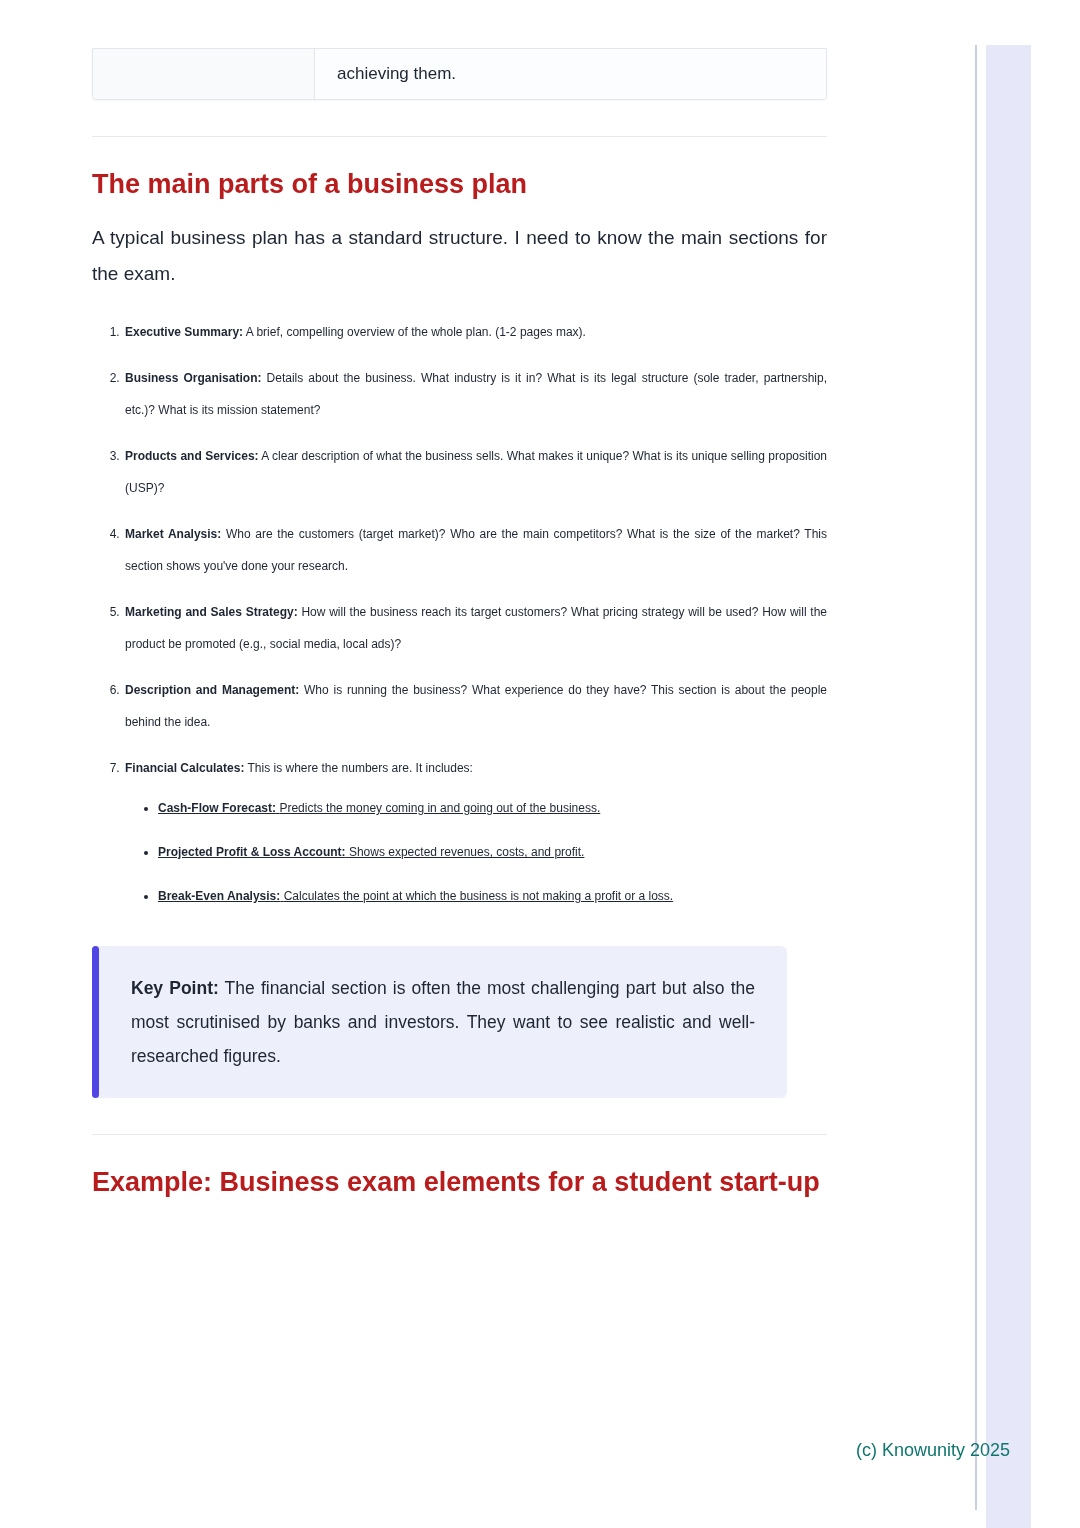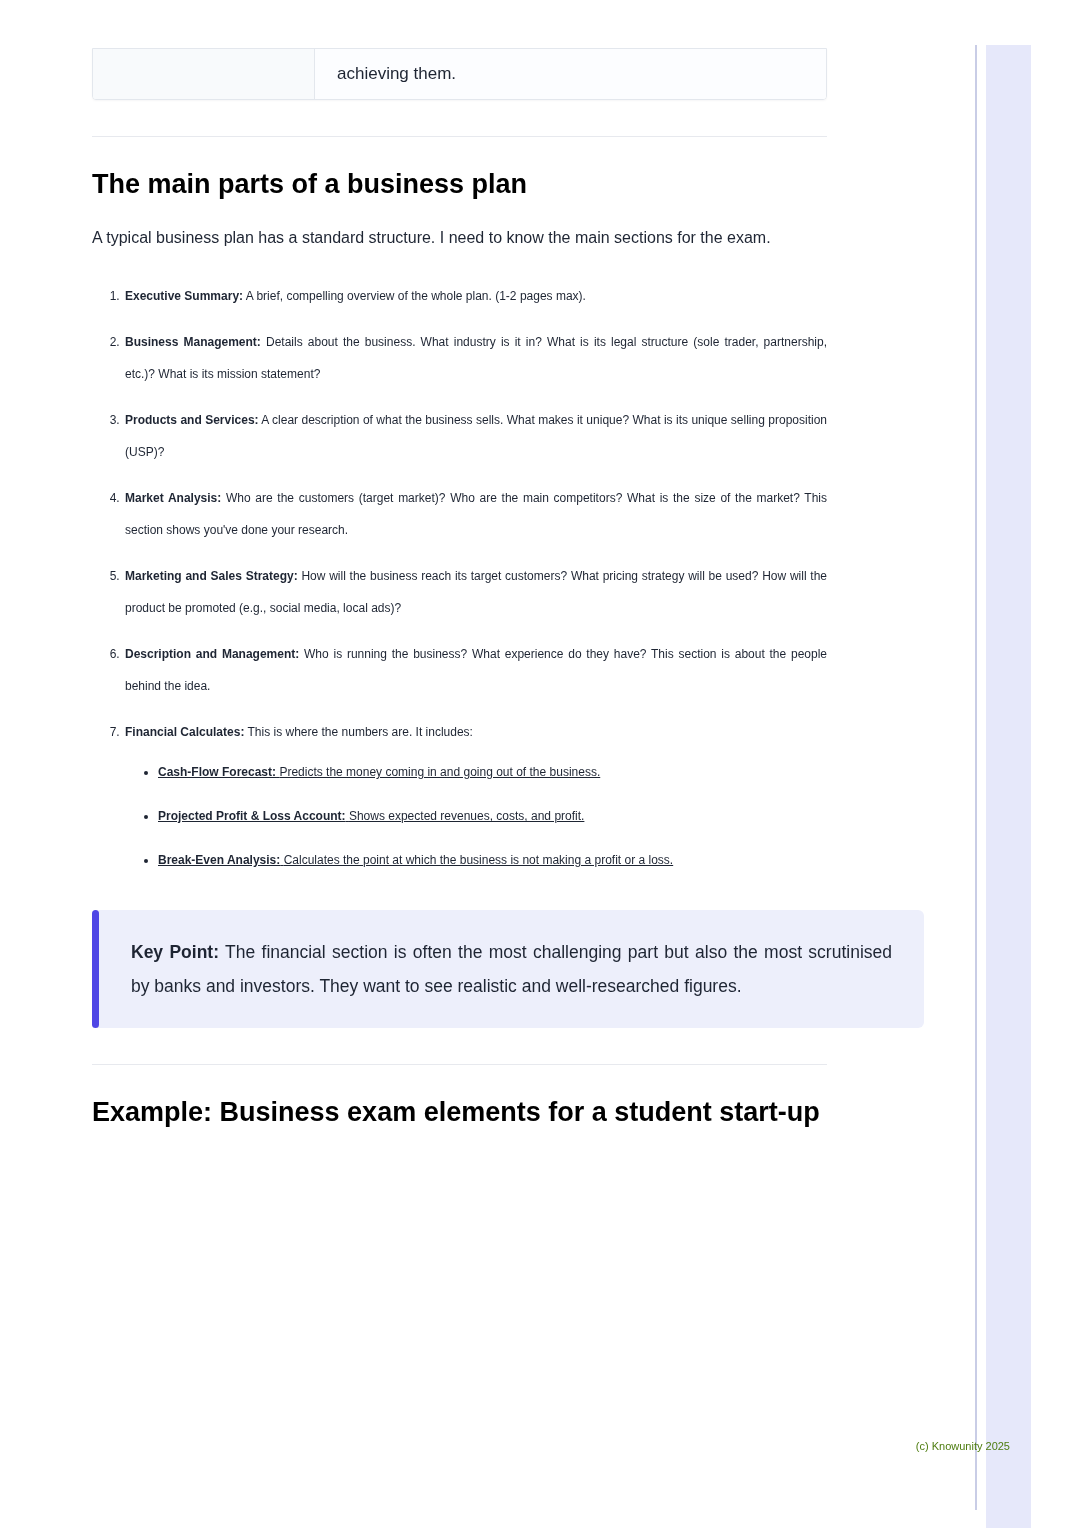--- a/index.html
+++ b/index.html
@@ -47,28 +47,28 @@
     border-top: 1px solid #e7e9ee;
     margin: 36px 0 0 0;
     width: 735px;
   }
 
   h2.sec-heading {
     margin: 30px 0 0 0;
     font-size: 27px;
     line-height: 1.3;
     font-weight: 700;
-    color: #000000;
+    color: #b91c1c;
     width: 735px;
   }
 
   p.para {
     margin: 18px 0 0 0;
     width: 735px;
-    font-size: 16px;
+    font-size: 19px;
     line-height: 36px;
     text-align: justify;
   }
 
   ol.main-list {
     margin: 24px 0 0 0;
     padding: 0 0 0 31px;
     width: 735px;
     font-size: 12px;
     line-height: 32px;
@@ -86,21 +86,21 @@
   }
   ul.sub-list > li {
     margin-bottom: 12px;
     text-align: justify;
   }
   .lead { font-weight: 700; }
 
   .callout {
     position: relative;
     margin: 34px 0 0 0;
-    width: 832px;
+    width: 695px;
     background: #edeffb;
     border-radius: 6px;
     padding: 25px 32px 25px 39px;
     font-size: 17.5px;
     line-height: 34px;
     text-align: justify;
   }
   .callout::before {
     content: "";
     position: absolute;
@@ -119,22 +119,22 @@
   .bg-strip {
     position: absolute;
     left: 986px; top: 45px;
     width: 45px; height: 1483px;
     background: #e6e8fa;
   }
   .watermark {
     position: absolute;
     top: 1440px;
     right: 70px;
-    font-size: 11px;
-    color: #4d7c0f;
+    font-size: 18px;
+    color: #0f766e;
     z-index: 5;
   }
 </style>
 </head>
 <body>
 
 <div class="content">
   <div class="inner">
 
     <div class="tbl">
@@ -149,21 +149,21 @@
     <h2 class="sec-heading">The main parts of a business plan</h2>
 
     <p class="para">A typical business plan has a standard structure. I need to know the main sections for the exam.</p>
 
     <ol class="main-list">
       <li>
         <span class="lead">Executive Summary:</span>
         <span>A brief, compelling overview of the whole plan. (1-2 pages max).</span>
       </li>
       <li>
-        <span class="lead">Business Management:</span>
+        <span class="lead">Business Organisation:</span>
         <span>Details about the business. What industry is it in? What is its legal structure (sole trader, partnership, etc.)? What is its mission statement?</span>
       </li>
       <li>
         <span class="lead">Products and Services:</span>
         <span>A clear description of what the business sells. What makes it unique? What is its unique selling proposition (USP)?</span>
       </li>
       <li>
         <span class="lead">Market Analysis:</span>
         <span>Who are the customers (target market)? Who are the main competitors? What is the size of the market? This section shows you've done your research.</span>
       </li>

